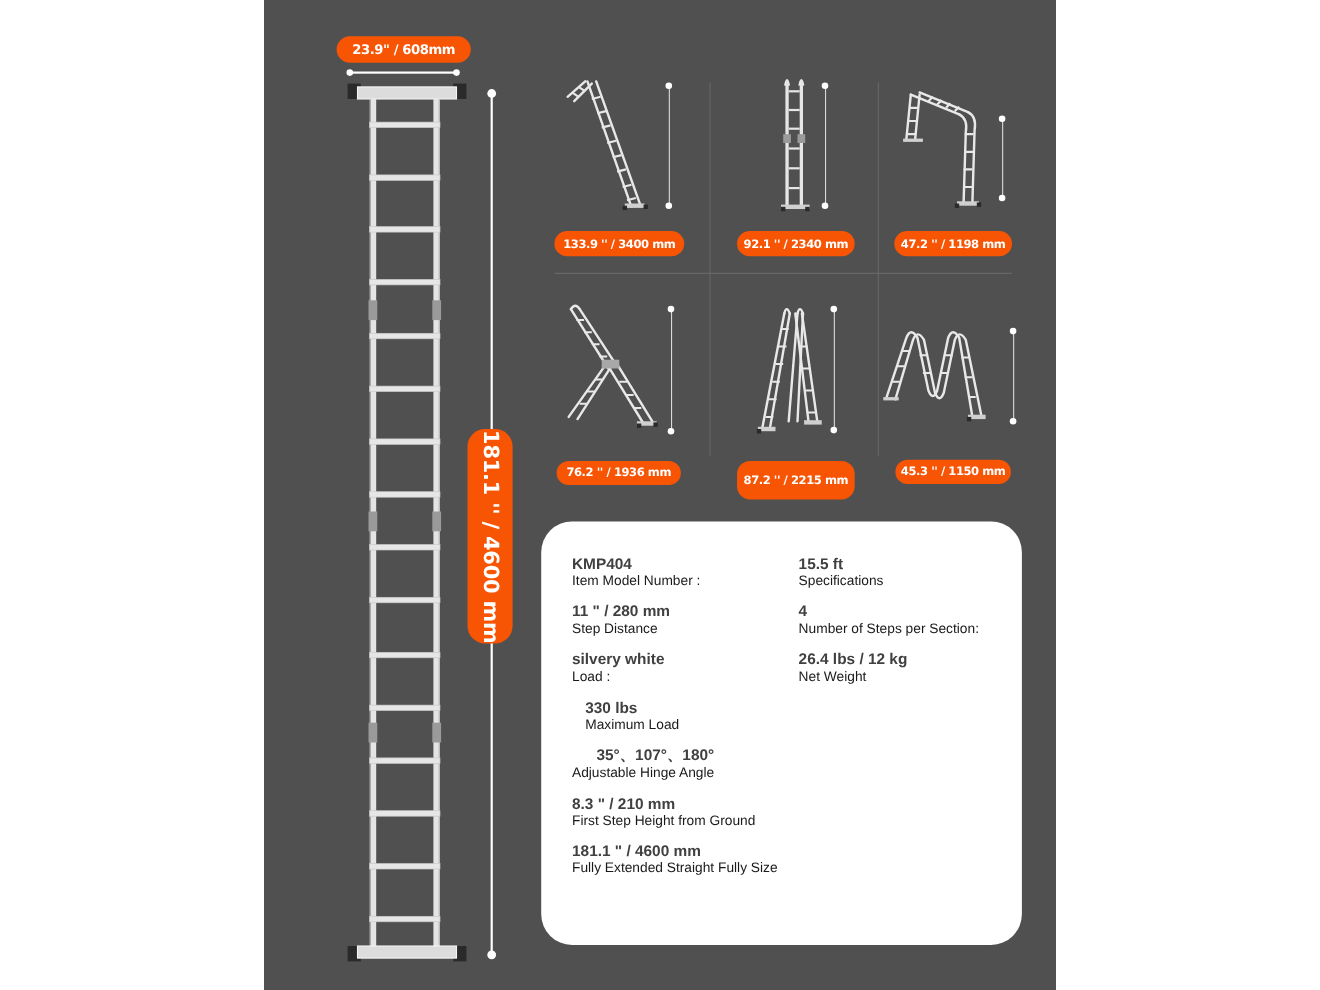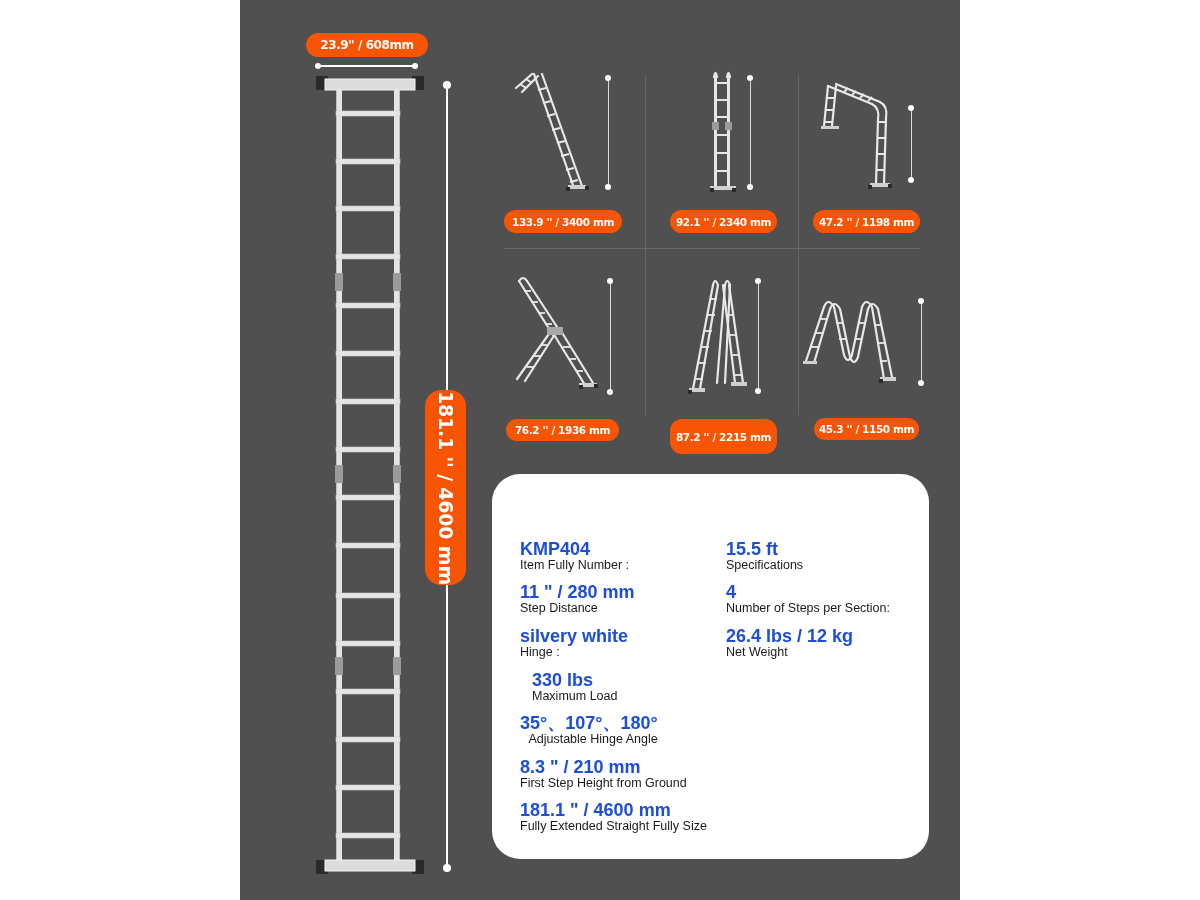--- a/index.html
+++ b/index.html
@@ -42,22 +42,22 @@
   .sep-v { position: absolute; width: 1px; background: #666666; }
 
   .ladder { position: absolute; }
 
   .card {
     position: absolute; left: 492px; top: 474px; width: 437px; height: 385px;
     background: #ffffff; border-radius: 28px;
   }
   .spec { position: absolute; }
   .spec .val {
-    color: #1d4ed8; font-weight: bold; font-size: 18px; line-height: 18px;
-    font-family: "Liberation Sans", sans-serif; white-space: nowrap; margin-top: 37px;
+    color: #404040; font-weight: bold; font-size: 14px; line-height: 18px;
+    font-family: "Liberation Sans", sans-serif; white-space: nowrap;
   }
   .spec .lbl {
     color: #1a1a1a; font-size: 12.5px; line-height: 15px;
     font-family: "Liberation Sans", sans-serif; white-space: nowrap;
   }
 </style>
 </head>
 <body>
 
 <div class="panel"></div>
@@ -307,29 +307,29 @@
 <div class="dot small" style="left:918px; top:298px;"></div>
 <div class="dot small" style="left:918px; top:380px;"></div>
 <div class="pill" style="left:814px; top:418px; width:105px; height:22px;">
   <span>45.3 '' / 1150 mm</span>
 </div>
 
 <div class="card"></div>
 
 <div class="spec" style="left:520px; top:503px;">
   <div class="val">KMP404</div>
-  <div class="lbl">Item Fully Number :</div>
+  <div class="lbl">Item Model Number :</div>
 </div>
 <div class="spec" style="left:520px; top:546px;">
   <div class="val">11 " / 280 mm</div>
   <div class="lbl">Step Distance</div>
 </div>
 <div class="spec" style="left:520px; top:590px;">
   <div class="val">silvery white</div>
-  <div class="lbl">Hinge :</div>
+  <div class="lbl">Load :</div>
 </div>
 <div class="spec" style="left:532px; top:634px;">
   <div class="val">330 lbs</div>
   <div class="lbl">Maximum Load</div>
 </div>
 <div class="spec" style="left:520px; top:677px;text-align:right;">
   <div class="val">35°、107°、180°</div>
   <div class="lbl">Adjustable Hinge Angle</div>
 </div>
 <div class="spec" style="left:520px; top:721px;">

